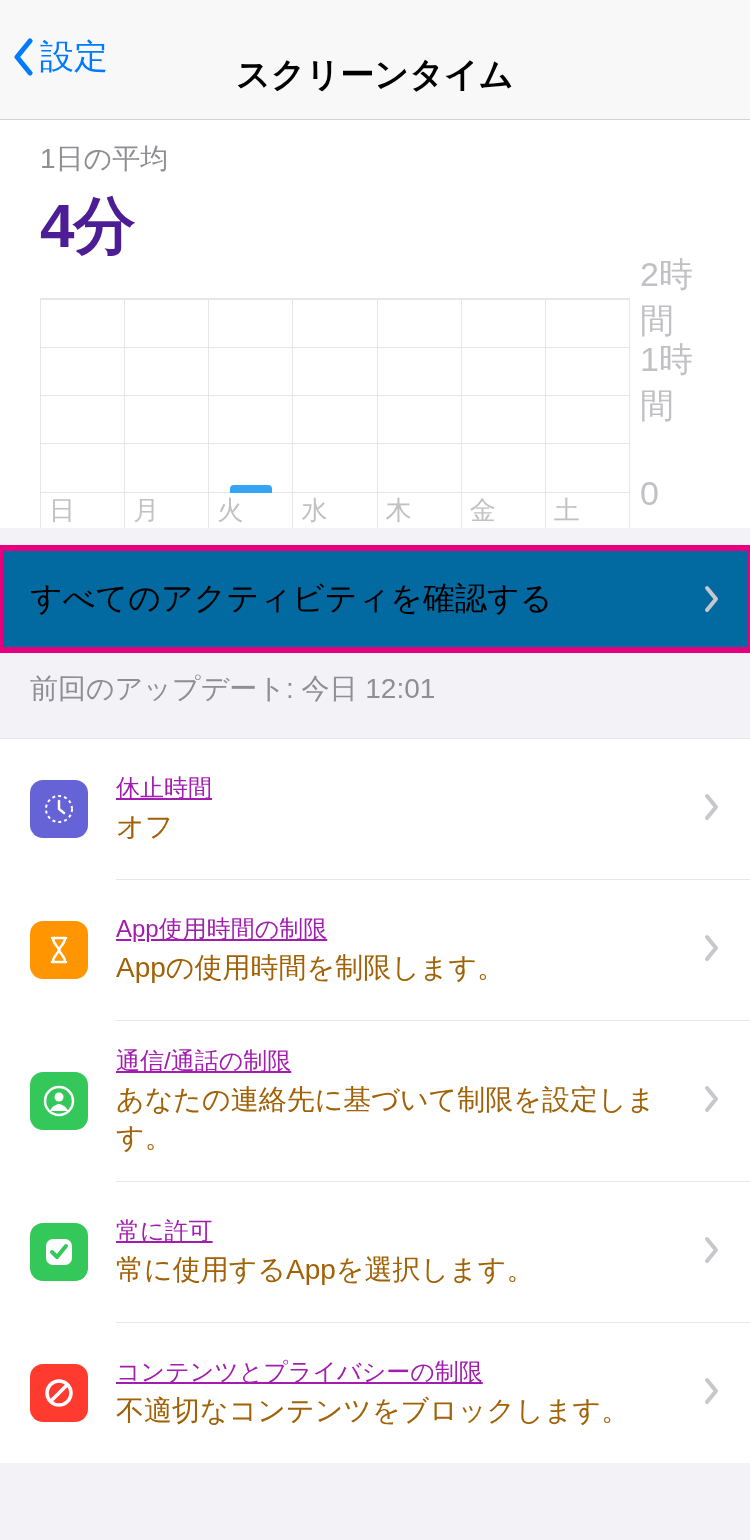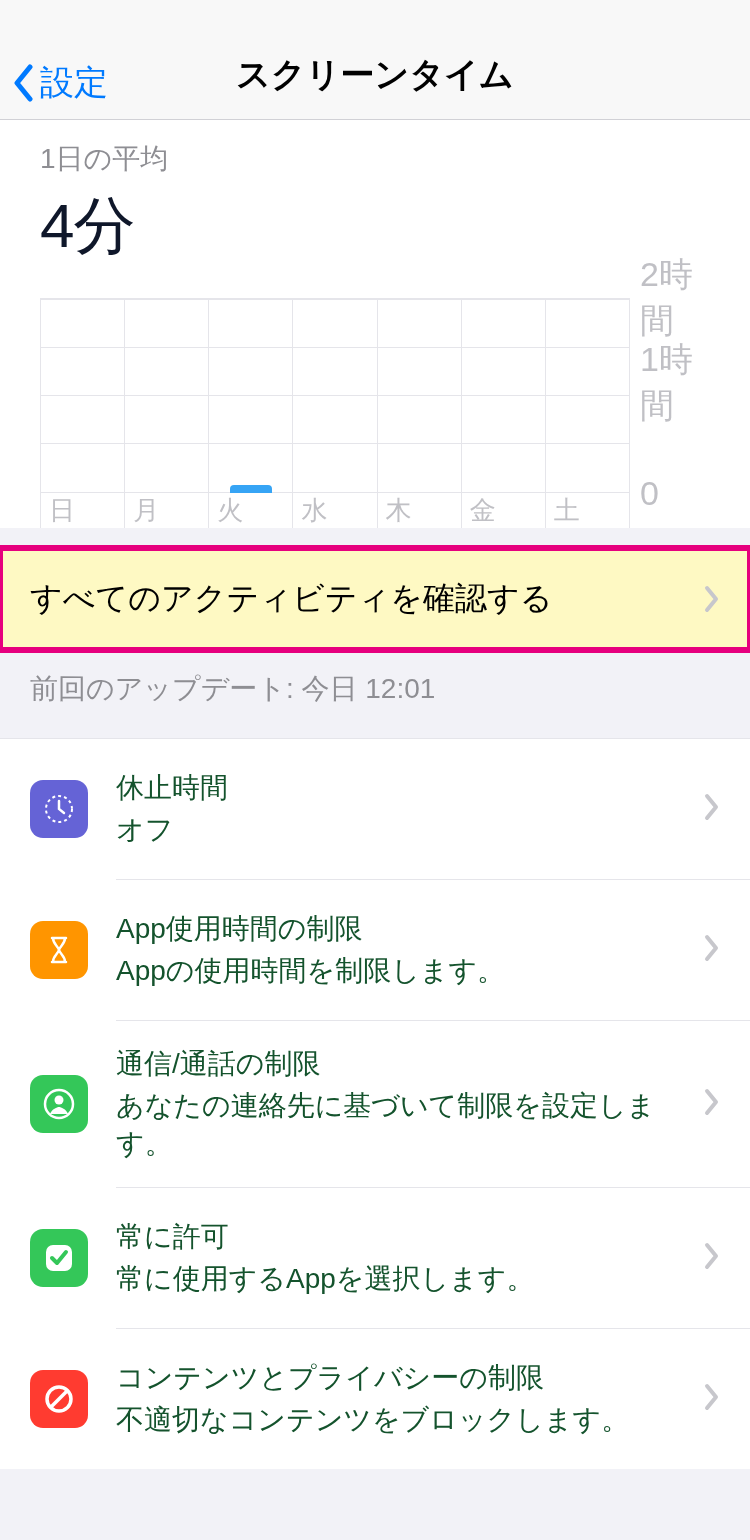--- a/index.html
+++ b/index.html
@@ -19,21 +19,21 @@
     position: relative;
     padding-top: 30px;
   }
   .back-btn {
     display: flex;
     align-items: center;
     color: #007aff;
     font-size: 34px;
     position: absolute;
     left: 12px;
-    top: 60px;
+    top: 34px;
   }
   .back-chevron {
     width: 22px;
     height: 38px;
     margin-right: 6px;
   }
   .nav-title {
     width: 100%;
     text-align: center;
     font-size: 34px;
@@ -44,22 +44,22 @@
     background: #fff;
     padding: 20px 30px 0 40px;
   }
   .avg-label {
     color: #8e8e93;
     font-size: 28px;
     margin-bottom: 6px;
   }
   .avg-value {
     font-size: 62px;
-    font-weight: 400;
-    color: #0f172a;
+    font-weight: 700;
+    color: #4c1d95;
     letter-spacing: -1px;
     margin-bottom: 30px;
   }
   .chart-wrap {
     display: flex;
     height: 230px;
   }
   .chart-grid {
     flex: 1;
     position: relative;
@@ -104,21 +104,21 @@
     font-size: 34px;
     color: #c0c0c5;
   }
   .ylabel { position: absolute; left: 10px; transform: translateY(-50%); }
   .xaxis-line {
     position: absolute;
     left:0; right:0; bottom: 35px;
     border-top: 1px solid #e5e5ea;
   }
   .highlight-row {
-    background: #fef9c3;
+    background: #0369a1;
     border-top: 1px solid #e5e5ea;
     border-bottom: 1px solid #e5e5ea;
     margin-top: 20px;
     outline: 6px solid #e6007e;
     outline-offset: -3px;
     padding: 28px 30px;
     display: flex;
     align-items: center;
     justify-content: space-between;
   }
@@ -150,22 +150,22 @@
     width: 58px; height: 58px;
     border-radius: 13px;
     flex-shrink: 0;
     display: flex;
     align-items: center;
     justify-content: center;
     margin-right: 28px;
   }
   .icon-box svg { width: 36px; height: 36px; }
   .menu-body { flex: 1; padding-right: 12px; }
-  .menu-title { font-size: 28px; color: #14532d; margin-bottom: 4px; }
-  .menu-sub { font-size: 28px; color: #14532d; line-height: 1.35; }
+  .menu-title { font-size: 24px; color: #a21caf; margin-bottom: 4px; text-decoration: underline; }
+  .menu-sub { font-size: 28px; color: #a16207; line-height: 1.35; }
 </style>
 </head>
 <body>
 
 <div class="navbar">
   <div class="back-btn">
     <svg class="back-chevron" viewBox="0 0 22 38">
         <path d="M18 3 L5 19 L18 35" stroke="#007aff" stroke-width="5" fill="none" stroke-linecap="round" stroke-linejoin="round"></path>
       </svg>
     <span>設定</span>

